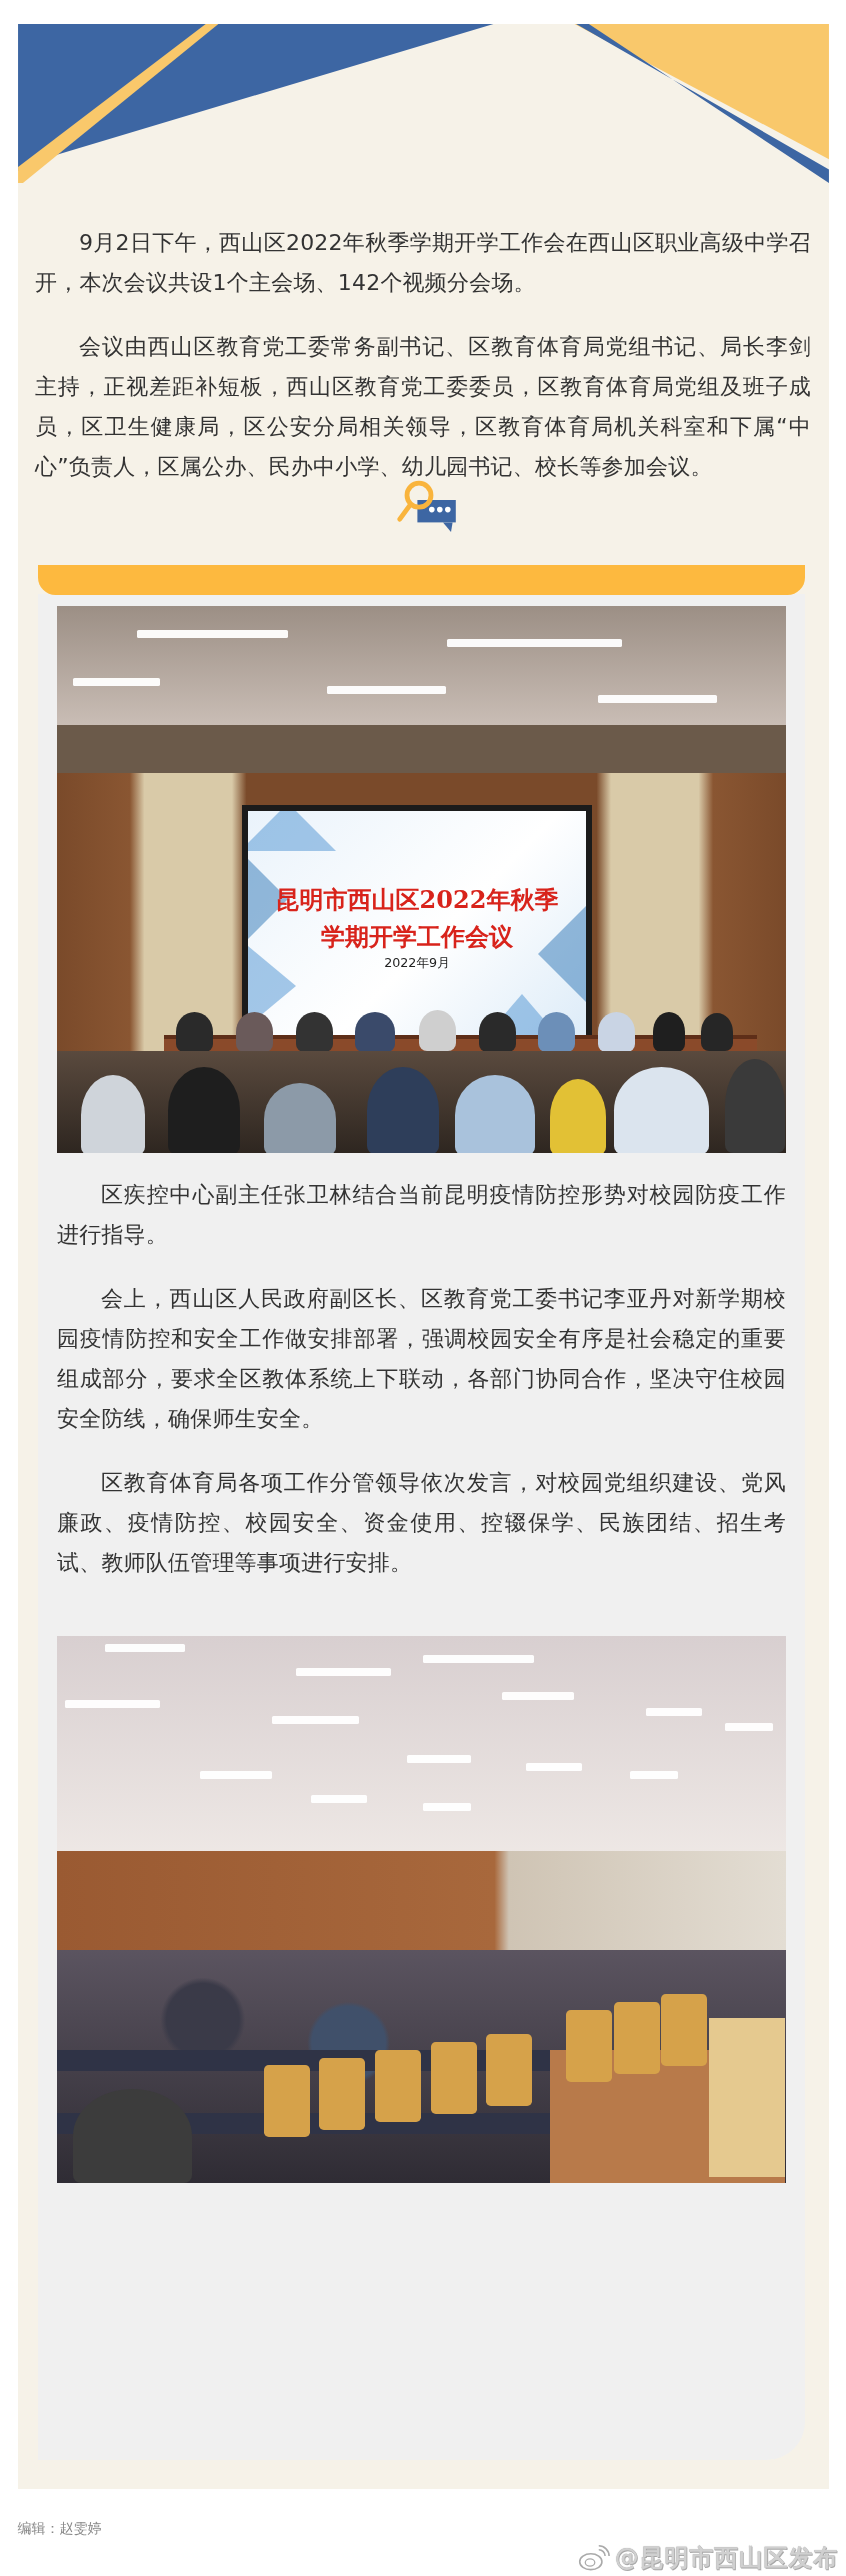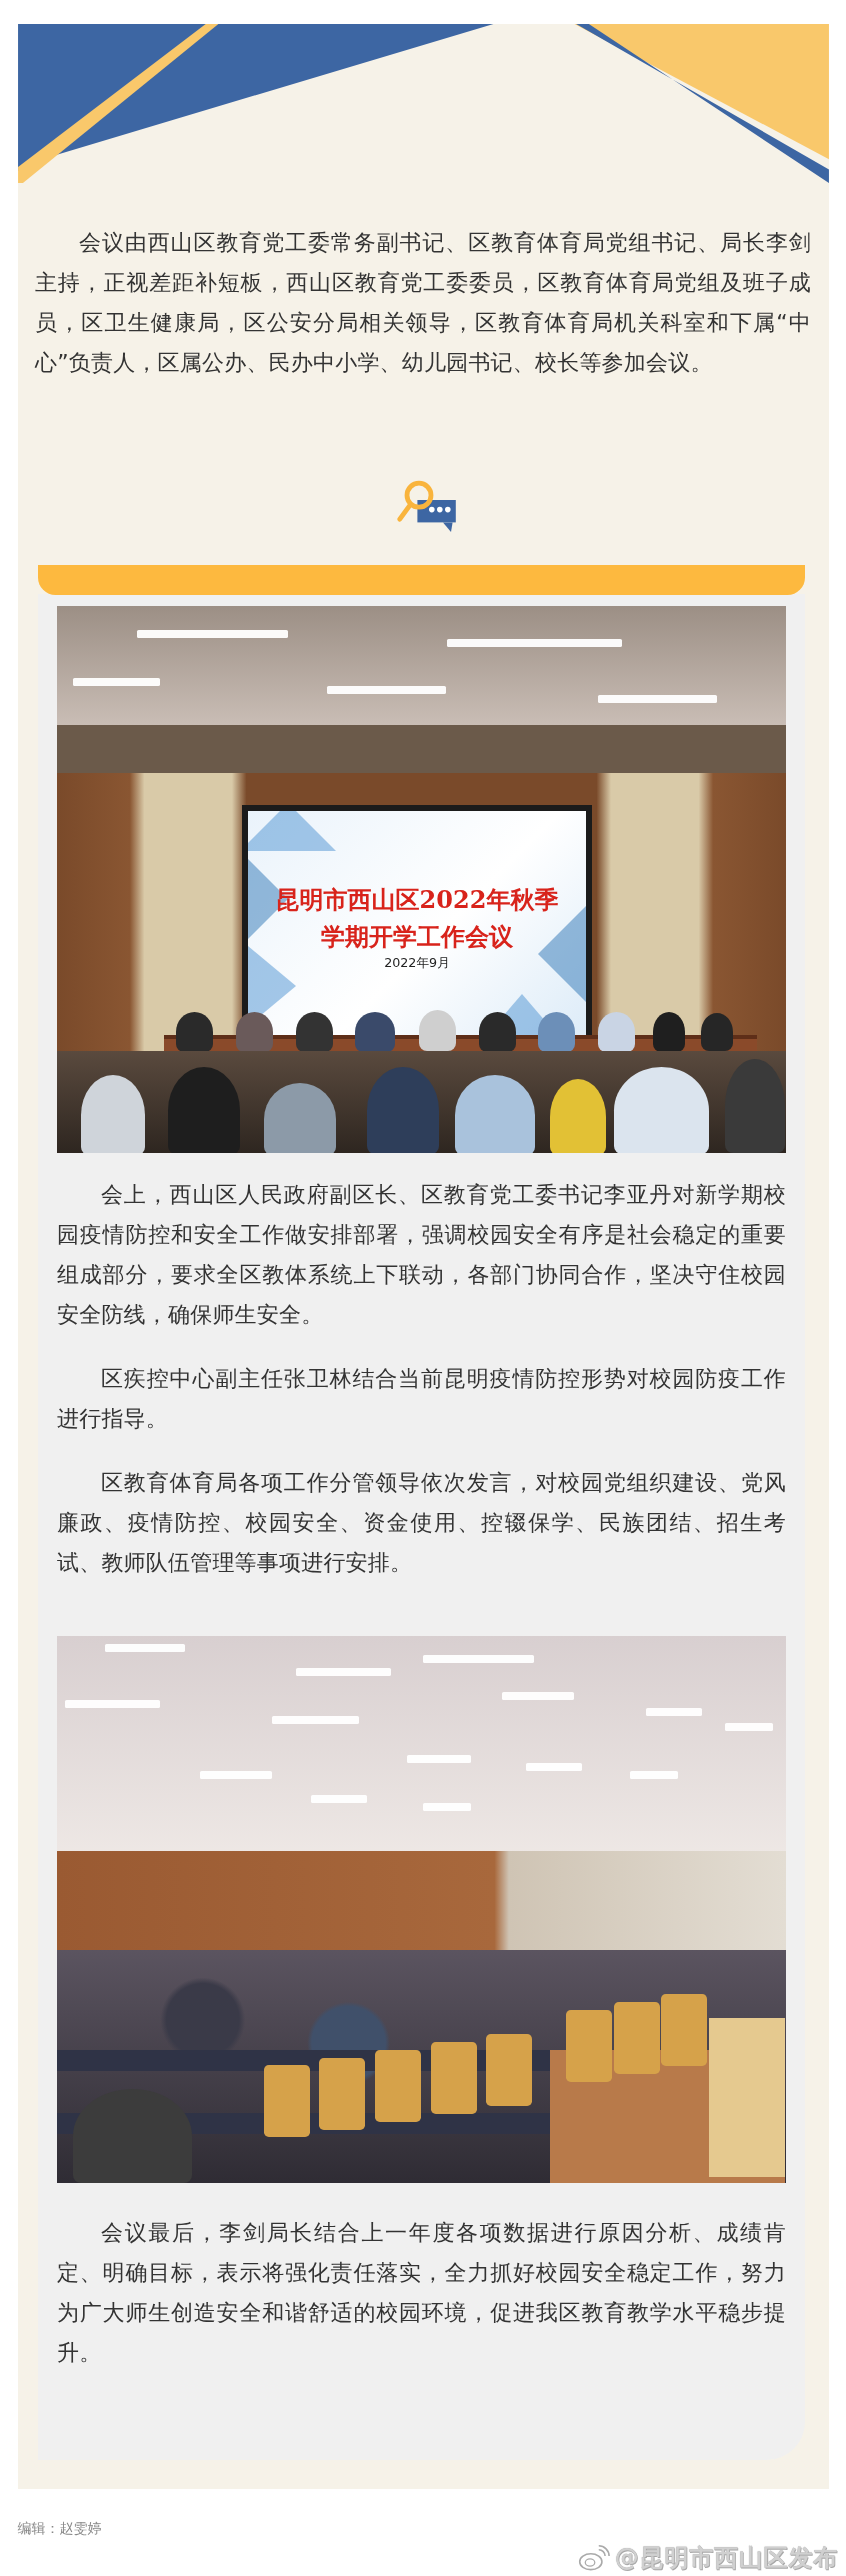--- a/index.html
+++ b/index.html
@@ -68,20 +68,21 @@
   <svg width="811" height="159" viewBox="0 0 1020 200">
     <rect x="0" y="0" width="1020" height="200" fill="#f6f2e8"></rect>
     <polygon points="0,0 598,0 30,170 0,185" fill="#3d66a3"></polygon>
     <polygon points="236,0 252,0 0,205 0,180" fill="#f9c86b"></polygon>
     <polygon points="700,0 1020,0 1020,170" fill="#f9c86b"></polygon>
     <polygon points="702,0 718,0 1020,200 1020,183" fill="#3d66a3"></polygon>
   </svg>
 </div>
 
 <div class="text-block tb1">
+  <p>9月2日下午，西山区2022年秋季学期开学工作会在西山区职业高级中学召开，本次会议共设1个主会场、142个视频分会场。</p>
   <p>会议由西山区教育党工委常务副书记、区教育体育局党组书记、局长李剑主持，正视差距补短板，西山区教育党工委委员，区教育体育局党组及班子成员，区卫生健康局，区公安分局相关领导，区教育体育局机关科室和下属“中心”负责人，区属公办、民办中小学、幼儿园书记、校长等参加会议。</p>
 </div>
 
 <div class="icon-wrap">
   <svg width="80" height="56" viewBox="0 0 100 70">
     <rect x="38" y="30" width="48" height="28" fill="#3d66a3"></rect>
     <polygon points="70,58 82,58 80,70" fill="#3d66a3"></polygon>
     <circle cx="56" cy="42" r="3.5" fill="#fff"></circle>
     <circle cx="66" cy="42" r="3.5" fill="#fff"></circle>
     <circle cx="76" cy="42" r="3.5" fill="#fff"></circle>
@@ -131,22 +132,22 @@
     <div class="person" style="left:207px;top:32px;width:72px;height:72px;background:#8c9aa8;"></div>
     <div class="person" style="left:310px;top:16px;width:72px;height:87px;background:#2e3e5a;"></div>
     <div class="person" style="left:398px;top:24px;width:80px;height:80px;background:#a9c2dc;"></div>
     <div class="person" style="left:493px;top:28px;width:56px;height:76px;background:#e2c135;"></div>
     <div class="person" style="left:557px;top:16px;width:95px;height:87px;background:#dbe4ee;"></div>
     <div class="person" style="left:668px;top:8px;width:60px;height:94px;background:#3a3a3a;"></div>
   </div>
 </div>
 
 <div class="text-block tb2">
+  <p>区疾控中心副主任张卫林结合当前昆明疫情防控形势对校园防疫工作进行指导。</p>
   <p>会上，西山区人民政府副区长、区教育党工委书记李亚丹对新学期校园疫情防控和安全工作做安排部署，强调校园安全有序是社会稳定的重要组成部分，要求全区教体系统上下联动，各部门协同合作，坚决守住校园安全防线，确保师生安全。</p>
-  <p>区疾控中心副主任张卫林结合当前昆明疫情防控形势对校园防疫工作进行指导。</p>
   <p>区教育体育局各项工作分管领导依次发言，对校园党组织建设、党风廉政、疫情防控、校园安全、资金使用、控辍保学、民族团结、招生考试、教师队伍管理等事项进行安排。</p>
 </div>
 
 <div class="photo photo2">
   <div class="ceil2">
     <div class="light" style="left:48px;top:8px;width:80px;"></div>
     <div class="light" style="left:239px;top:32px;width:95px;"></div>
     <div class="light" style="left:366px;top:19px;width:111px;"></div>
     <div class="light" style="left:8px;top:64px;width:95px;"></div>
     <div class="light" style="left:215px;top:80px;width:87px;"></div>
@@ -171,21 +172,20 @@
   <div class="chair" style="left:374px;top:406px;"></div>
   <div class="chair" style="left:429px;top:398px;"></div>
   <div class="chair" style="left:509px;top:374px;"></div>
   <div class="chair" style="left:557px;top:366px;"></div>
   <div class="chair" style="left:604px;top:358px;"></div>
   <div class="podium"></div>
   <div class="person" style="left:16px;top:453px;width:119px;height:94px;background:#3c3c3c;"></div>
 </div>
 
 <div class="text-block tb3">
-  <p>会议最后，李剑局长结合上一年度各项数据进行原因分析、成绩肯定、明确目标，表示将强化责任落实，全力抓好校园安全稳定工作，努力为广大师生创造安全和谐舒适的校园环境，促进我区教育教学水平稳步提升。</p>
 </div>
 
 <div class="editor">编辑：赵雯婷</div>
 
 <div class="watermark">
   <svg class="wb-icon" viewBox="0 0 40 34">
     <ellipse cx="16" cy="21" rx="14" ry="10" fill="none" stroke="#aaa" stroke-width="2"></ellipse>
     <ellipse cx="15" cy="22" rx="6" ry="4.5" fill="none" stroke="#aaa" stroke-width="1.6"></ellipse>
     <path d="M26 6 a8 8 0 0 1 8 8" fill="none" stroke="#aaa" stroke-width="2"></path>
     <path d="M26 1 a13 13 0 0 1 13 13" fill="none" stroke="#aaa" stroke-width="2"></path>

